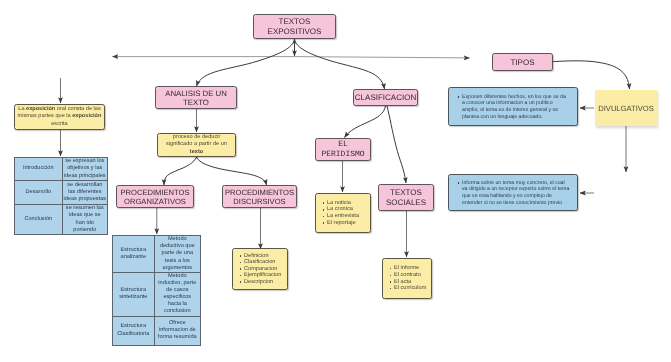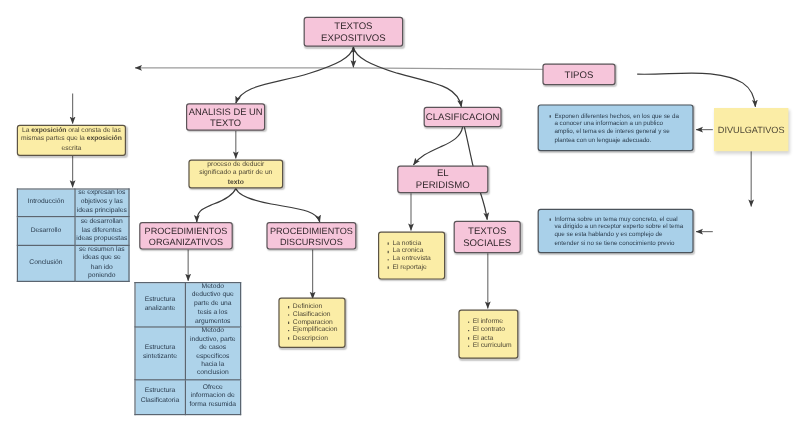--- a/index.html
+++ b/index.html
@@ -24,24 +24,24 @@
           text-align:center;vertical-align:middle;padding:0;}
   ul.bul{margin:0;padding:0 0 0 6px;text-align:left;list-style:none;}
   ul.bul li{position:relative;}
   ul.bul li:before{content:"";position:absolute;left:-4.2px;top:2.6px;
      width:1.5px;height:1.5px;background:#5b5540;}
   .blue ul.bul li:before{background:#35404a;}
 
   
   .n-root{left:253px;top:14px;width:83px;height:25px;font-size:8px;line-height:9.2px;}
   .n-exposicion{left:14px;top:42px;width:96px;height:36px;font-size:8px;line-height:9.3px;}
-  .n-analisis{left:155px;top:86px;width:66px;height:23px;font-size:7.8px;line-height:9px;}
+  .n-analisis{left:155px;top:86px;width:82px;height:23px;font-size:7.8px;line-height:9px;}
   .n-clasif{left:353px;top:89px;width:65px;height:17px;font-size:8px;line-height:9px;}
-  .n-tipos{left:452px;top:53px;width:61px;height:18px;font-size:8px;line-height:9px;}
-  .n-peridismo{left:331px;top:138px;width:76px;height:23px;font-size:8px;line-height:9.4px;}
+  .n-tipos{left:492px;top:53px;width:61px;height:18px;font-size:8px;line-height:9px;}
+  .n-peridismo{left:315px;top:138px;width:56px;height:23px;font-size:8px;line-height:9.4px;font-family:Liberation Mono, monospace;}
   .n-sociales{left:378px;top:184px;width:56px;height:27px;font-size:8px;line-height:9.6px;}
   .n-procorg{left:116px;top:185px;width:78px;height:23px;font-size:7.6px;line-height:9px;}
   .n-procdis{left:222px;top:185px;width:75px;height:23px;font-size:7.6px;line-height:9px;}
   .n-divulg{left:595px;top:90px;width:62px;height:36px;font-size:7.6px;line-height:9px;align-items:center;}
   .n-espec{left:595px;top:175px;width:62px;height:35px;font-size:7.6px;line-height:9px;}
 
   .n-note-expo{left:14px;top:104px;width:91px;height:26px;font-size:5.6px;line-height:7.1px;padding:0 1px;white-space:nowrap;}
   .n-note-proceso{left:157px;top:133px;width:79px;height:24px;font-size:5.6px;line-height:7.1px;padding:0 4px;}
   .n-list-dis{left:232px;top:248px;width:56px;height:42px;font-size:5.6px;line-height:6.6px;justify-content:flex-start;padding-left:5px;}
   .n-list-per{left:315px;top:193px;width:56px;height:40px;font-size:5.6px;line-height:6.6px;justify-content:flex-start;padding-left:5px;}

